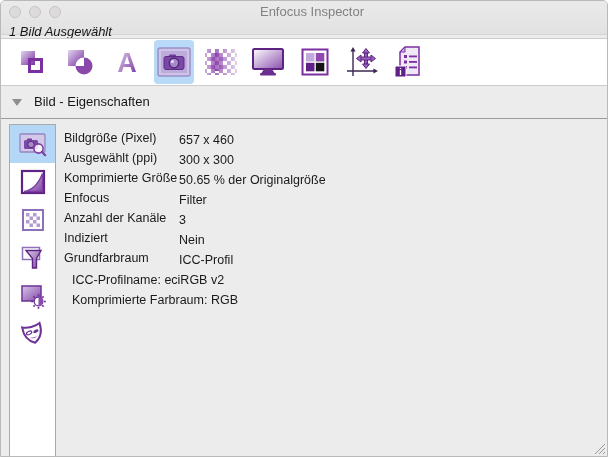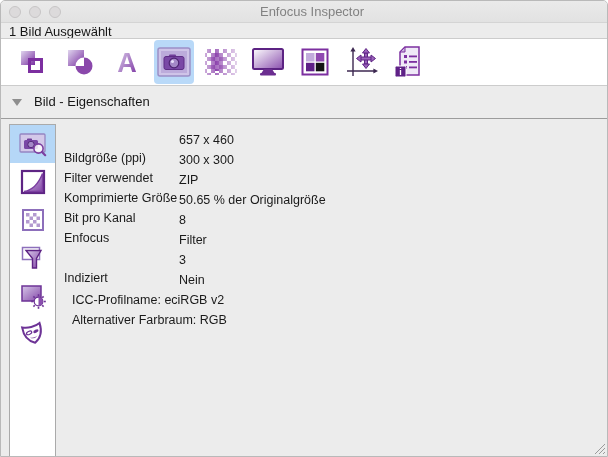--- a/index.html
+++ b/index.html
@@ -3,27 +3,27 @@
 <meta charset="utf-8">
 <style>
   * { margin:0; padding:0; box-sizing:border-box; }
   body { font-family:"Liberation Sans", sans-serif; background:#fff; }
   #window {
     position:relative; width:608px; height:457px;
     background:#ececec; overflow:hidden;
     border:1px solid #b9b9b9; border-radius:5px 5px 0 0;
   }
   
-  .titlebar { position:absolute; top:0; left:0; right:0; height:22px;
+  .titlebar { position:absolute; top:0; left:0; right:0; height:34px;
     background:linear-gradient(#eaeaea,#e2e2e2); border-bottom:1px solid #d4d4d4;padding-left:16px; }
   .traffic { position:absolute; top:5px; left:8px; display:flex; gap:8px; }
   .light { width:12px; height:12px; border-radius:50%; background:#dcdadb; border:1px solid #c7c5c6; }
   .wtitle { display:block; line-height:21px; text-align:center; font-size:13px; color:#828282; }
   
-  .statusbar { position:absolute; top:22px; left:0; right:8px; height:15px; }
+  .statusbar { position:absolute; top:22px; left:0; right:8px; height:15px;font-style:italic; }
   .statusbar span { position:absolute; left:8px; top:1px; font-size:13px; color:#171717; }
   
   .toolbar { position:absolute; top:37px; left:0; right:0; height:48px;
     background:#ffffff; border-top:1px solid #cccccc; border-bottom:1px solid #cccccc;
     display:flex; align-items:center; padding-left:12px; gap:7px; }
   .tool { width:40px; height:44px; display:flex; align-items:center; justify-content:center;
     border-radius:4px; background:transparent; border:none; }
   .tool.selected { background:#b9d9f8; }
   
   .sectionheader { position:absolute; top:85px; left:0; right:0; height:33px;
@@ -262,53 +262,51 @@
           <ellipse cx="17.5" cy="12" rx="2.8" ry="1.5" fill="#6d3396" transform="rotate(-12 17.5 12)"></ellipse>
           <path d="M10,16.5 Q14,20 18,16.5 Q14,18.6 10,16.5 Z" fill="#6d3396"></path>
         </g>
       </svg>
     </div>
 
   </div>
 
   <div class="props">
     <div class="prow">
+      <span>Bildgröße (Pixel)</span>
       <span class="val">657 x 460</span>
     </div>
     <div class="prow">
-      <span>Bildgröße (ppi)</span>
+      <span>Ausgewählt (ppi)</span>
       <span class="val">300 x 300</span>
-    </div>
-    <div class="prow">
-      <span>Filter verwendet</span>
-      <span class="val">ZIP</span>
     </div>
     <div class="prow">
       <span>Komprimierte Größe</span>
       <span class="val">50.65 % der Originalgröße</span>
     </div>
     <div class="prow">
-      <span>Bit pro Kanal</span>
-      <span class="val">8</span>
-    </div>
-    <div class="prow">
       <span>Enfocus</span>
       <span class="val">Filter</span>
     </div>
     <div class="prow">
+      <span>Anzahl der Kanäle</span>
       <span class="val">3</span>
     </div>
     <div class="prow">
       <span>Indiziert</span>
       <span class="val">Nein</span>
     </div>
+    <div class="prow">
+      <span>Grundfarbraum</span>
+      <span class="val">ICC-Profil</span>
+    </div>
 
     <div class="pdetails">
       <div class="pdetail">ICC-Profilname: eciRGB v2</div>
-      <div class="pdetail">Alternativer Farbraum: RGB</div>
+      <div class="pdetail">Komprimierte Farbraum: RGB</div>
     </div>
   </div>
 
   <svg class="grip" width="13" height="13">
     <path d="M12,2 L2,12 M12,6 L6,12 M12,10 L10,12" stroke="#9a9a9a" stroke-width="1" fill="none"></path>
   </svg>
 
 </div>
 
 </body></html>

